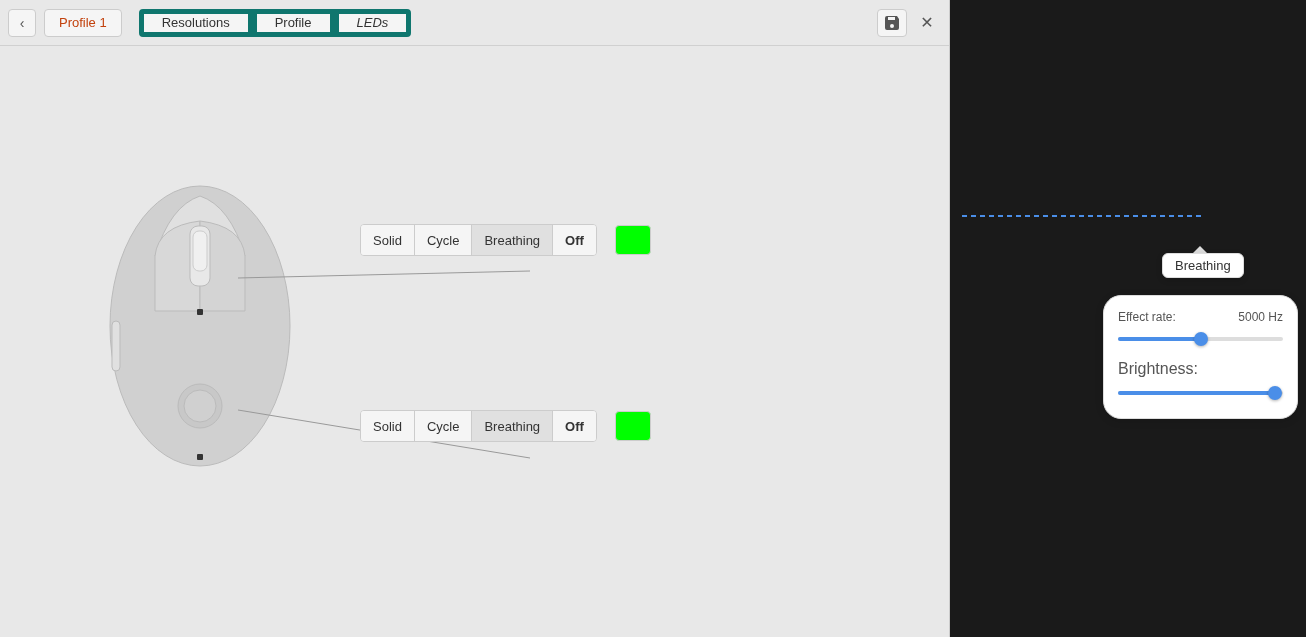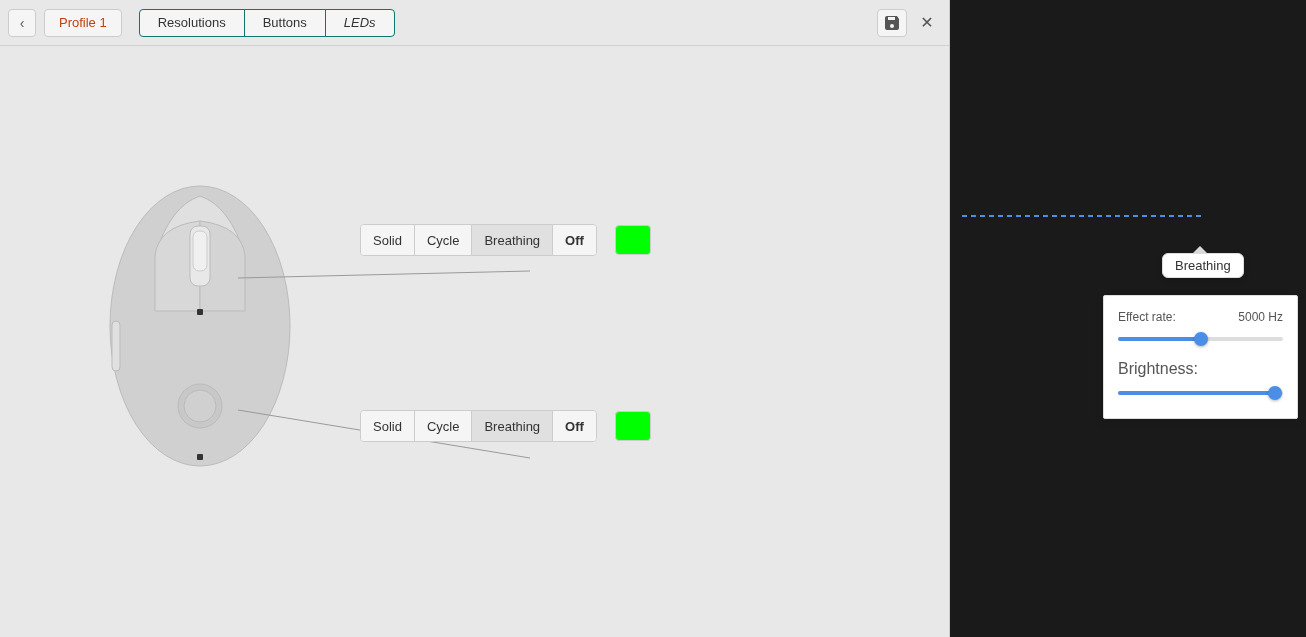--- a/index.html
+++ b/index.html
@@ -60,21 +60,21 @@
 
     .tabs {
       display: flex;
       gap: 0;
       margin-left: 10px;
     }
 
     .tab {
       height: 28px;
       padding: 0 18px;
-      border: 1px solid #0f766e;
+      border: 5px solid #0f766e;
       background: #f5f5f5;
       cursor: pointer;
       font-size: 13px;
       color: #333;
       display: flex;
       align-items: center;
       margin-left: -1px;
     }
 
     .tab:first-child { border-radius: 4px 0 0 4px; }
@@ -201,21 +201,21 @@
 </head>
 <body>
 
 <div class="app-window">
 
   <div class="title-bar">
     <button class="back-btn">‹</button>
     <button class="profile-btn">Profile 1</button>
     <div class="tabs">
       <button class="tab">Resolutions</button>
-      <button class="tab">Buttons</button>
+      <button class="tab">Profile</button>
       <button class="tab">LEDs</button>
     </div>
     <div class="title-bar-actions">
       <button class="save-btn">
         <svg width="16" height="16" viewBox="0 0 16 16" fill="#555">
           <path d="M13 1H3a2 2 0 00-2 2v10a2 2 0 002 2h10a2 2 0 002-2V4l-2-3zM8 13a2 2 0 110-4 2 2 0 010 4zm3-8H4V2h7v3z"></path>
         </svg>
       </button>
       <button class="close-btn">✕</button>
     </div>
@@ -287,21 +287,21 @@
 </div>
 
 <div style="position:absolute; left:1162px; top:246px;">
 
   <div style="width:0;height:0;border-left:8px solid transparent;border-right:8px solid transparent;border-bottom:8px solid #ddd;margin-left:30px;"></div>
   <div style="background:white;border:1px solid #ddd;border-radius:6px;padding:4px 12px;font-size:13px;color:#333;box-shadow:0 2px 6px rgba(0,0,0,0.15);position:relative;top:-1px;">
     <span>Breathing</span>
   </div>
 </div>
 
-<div style="position:absolute; left:1103px; top:295px; width:195px; background:white; border:1px solid #ddd; border-radius:2px; padding:14px 14px 18px 14px; box-shadow:0 2px 8px rgba(0,0,0,0.12);">
+<div style="position:absolute; left:1103px; top:295px; width:195px; background:white; border:1px solid #ddd; border-radius:18px; padding:14px 14px 18px 14px; box-shadow:0 2px 8px rgba(0,0,0,0.12);">
 
   <div style="margin-bottom:14px;">
     <div style="display:flex;justify-content:space-between;align-items:center;margin-bottom:8px;">
       <span style="font-size:12px;color:#555;">Effect rate:</span>
       <span style="font-size:12px;color:#555;">5000 Hz</span>
     </div>
     <div style="position:relative;height:14px;">
       <div style="position:absolute;top:5px;left:0;right:0;height:4px;background:#ddd;border-radius:2px;">
         <div style="width:50%;height:4px;background:#4a8ee8;border-radius:2px;"></div>
       </div>

